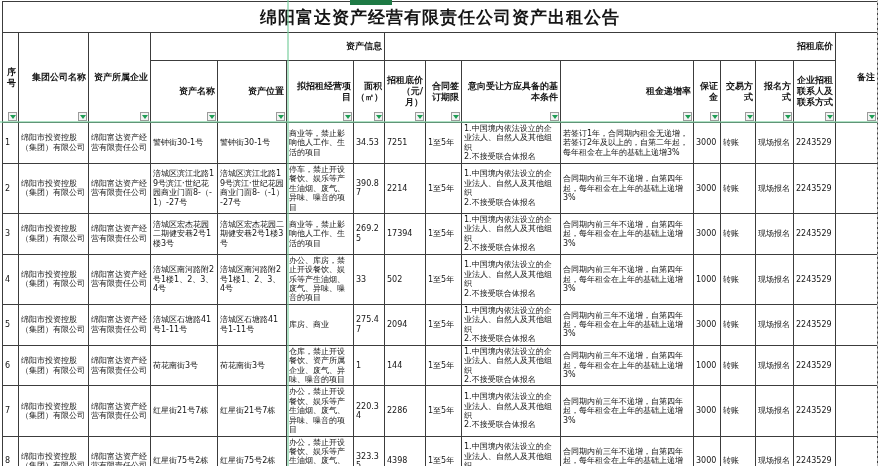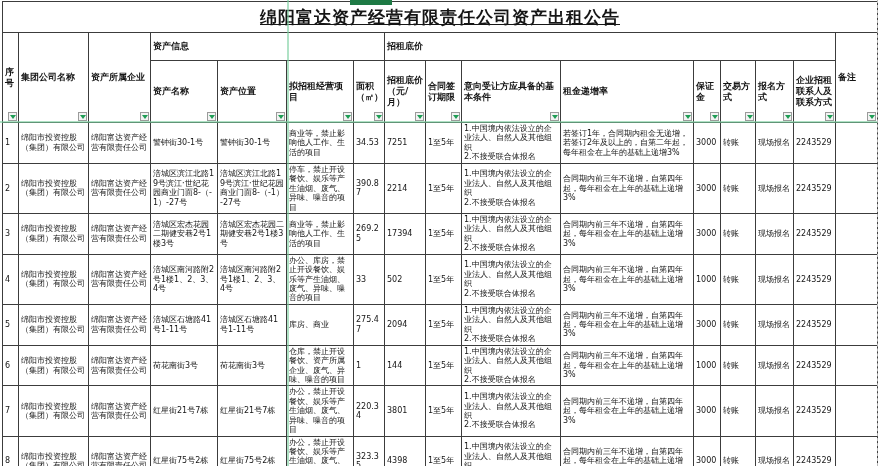--- a/index.html
+++ b/index.html
@@ -5,25 +5,25 @@
   html,body{margin:0;padding:0;}
   body{
     width:880px;height:466px;position:relative;overflow:hidden;
     background:#ffffff;color:#151515;
     font-family:"DejaVu Sans","Liberation Sans",sans-serif;
   }
   .sheet{position:absolute;left:2px;top:1px;width:876px;}
   .title-band{
     height:30px;border:1px solid #3c3c3c;border-bottom:none;
     display:flex;align-items:center;justify-content:center;
-    font-size:17px;font-weight:bold;letter-spacing:1px;background:#fff;text-decoration:underline;
+    font-size:17px;font-weight:bold;letter-spacing:1px;background:#fff;
   }
   table{border-collapse:collapse;table-layout:fixed;width:875px;background:#fff;}
   th,td{border:1px solid #3c3c3c;padding:1px 2px;vertical-align:middle;overflow:hidden;}
-  th{font-size:9px;font-weight:bold;text-align:left;line-height:1.2;position:relative;word-break:break-all;}
+  th{font-size:9px;font-weight:bold;text-align:right;line-height:1.2;position:relative;word-break:break-all;}
   td{font-size:8px;line-height:1.18;text-align:left;white-space:pre-line;word-break:break-all;}
   .flt{
     position:absolute;right:1px;bottom:1px;width:9px;height:9px;box-sizing:border-box;
     background:#f3f3f3;border:1px solid #9b9b9b;
     display:flex;align-items:center;justify-content:center;
   }
   .flt::after{
     content:"";width:0;height:0;
     border-left:3px solid transparent;border-right:3px solid transparent;
     border-top:4px solid #1f9d55;
@@ -200,21 +200,21 @@
           <td></td>
         </tr>
         <tr style="height: 36px;">
           <td>7</td>
           <td>绵阳市投资控股（集团）有限公司</td>
           <td>绵阳富达资产经营有限责任公司</td>
           <td>红星街21号7栋</td>
           <td>红星街21号7栋</td>
           <td>办公，禁止开设餐饮、娱乐等产生油烟、废气、异味、噪音的项目</td>
           <td>220.34</td>
-          <td>3801</td>
+          <td>2286</td>
           <td>1至5年</td>
           <td>1.中国境内依法设立的企业法人、自然人及其他组织
 2.不接受联合体报名</td>
           <td>合同期内前三年不递增，自第四年起，每年租金在上年的基础上递增3%</td>
           <td>3000</td>
           <td>转账</td>
           <td>现场报名</td>
           <td>2243529</td>
           <td></td>
         </tr>

